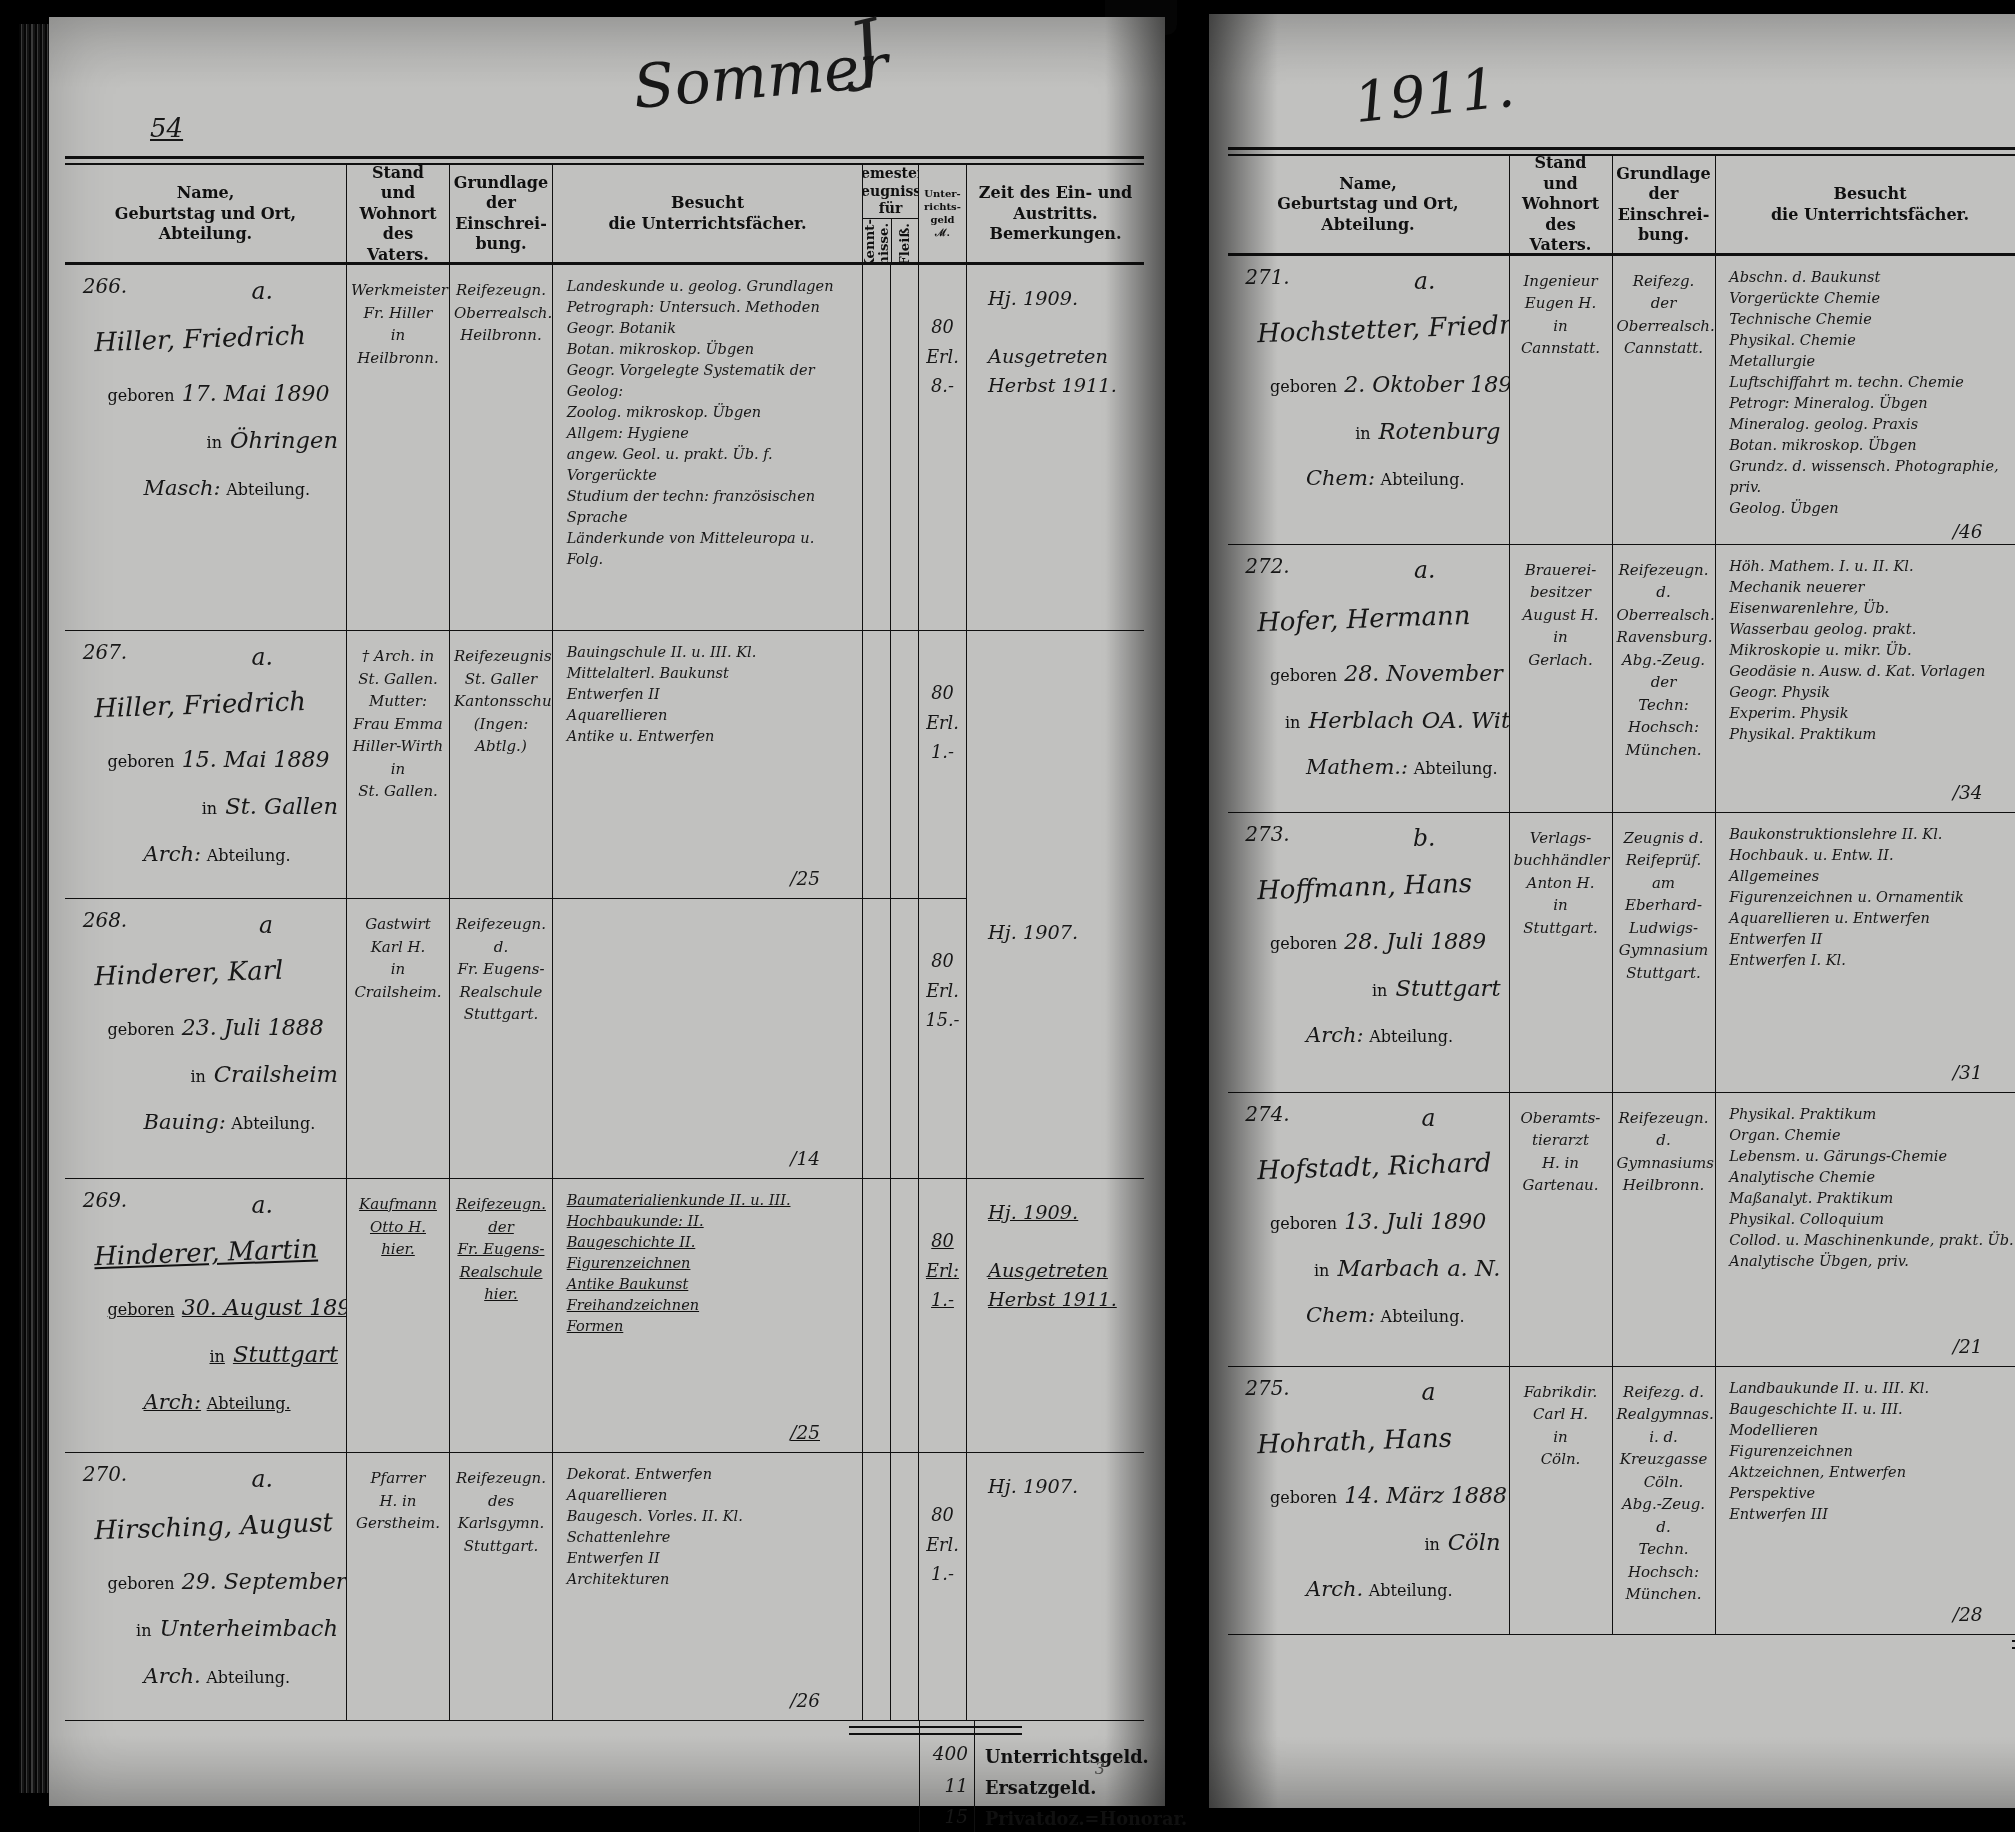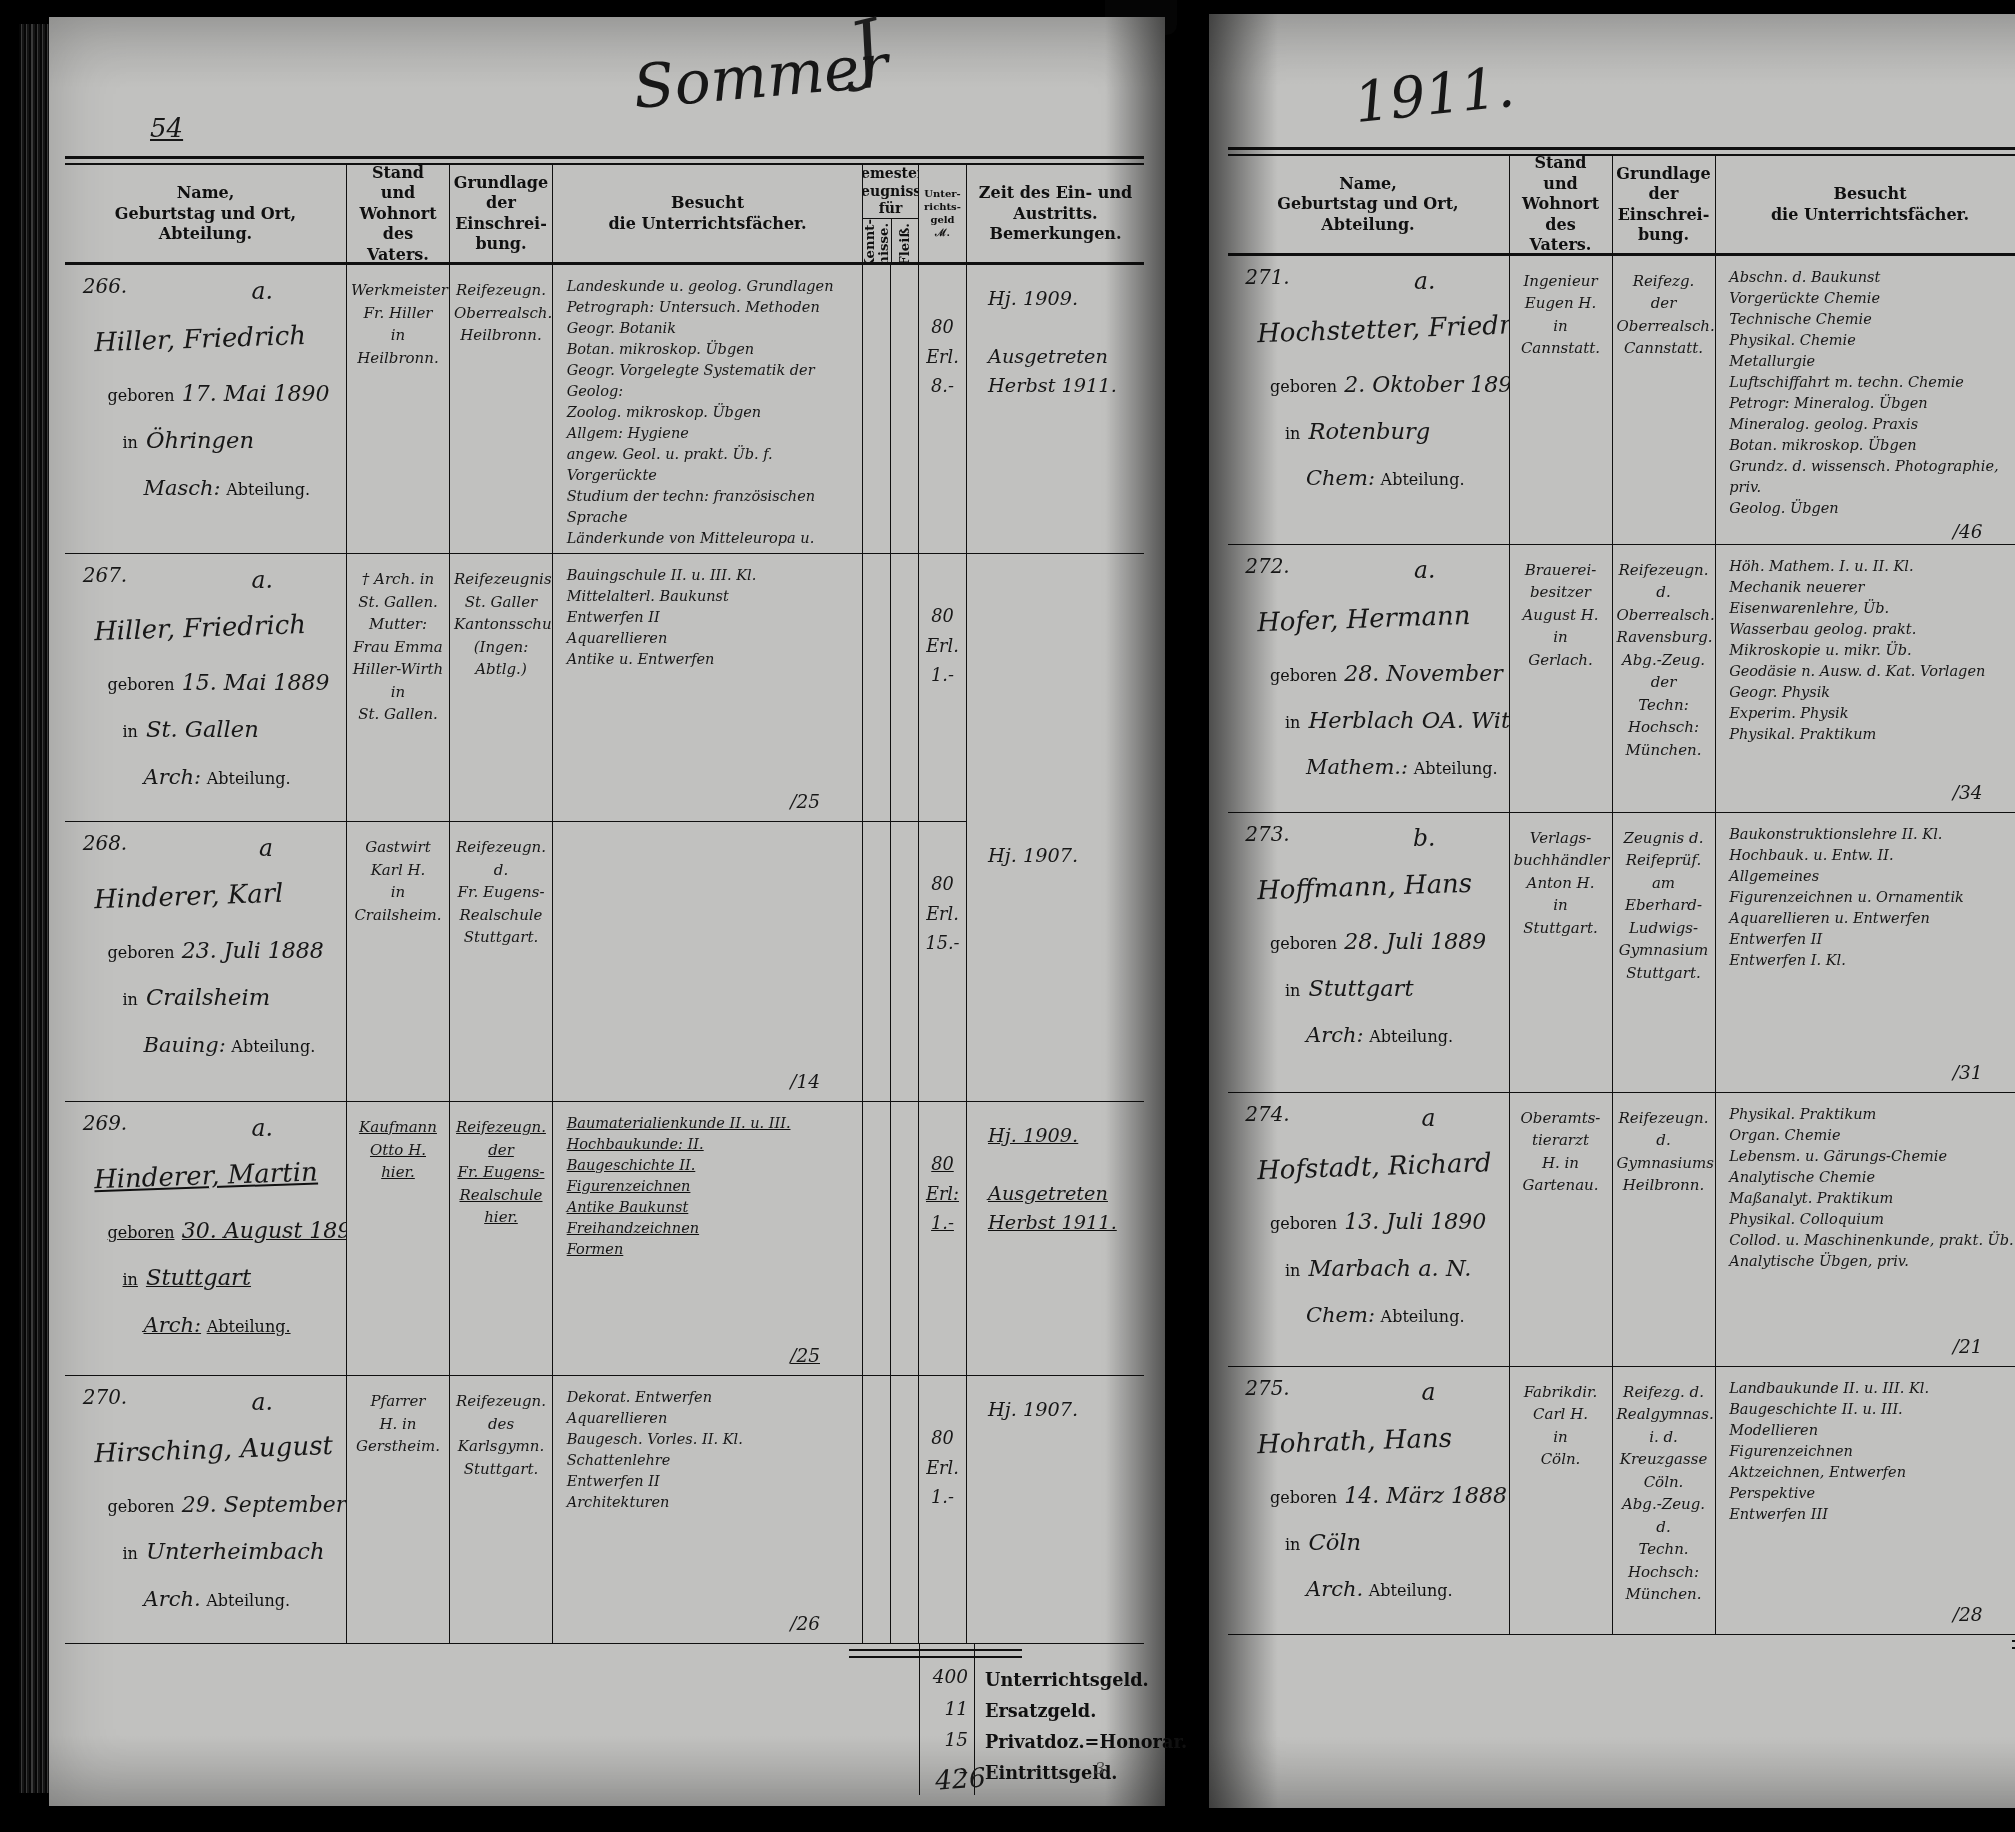--- a/index.html
+++ b/index.html
@@ -67,21 +67,21 @@
      white-space:pre-line;text-align:center;line-height:1.05;}
 
   
   .row .cell{border-bottom:1.2px solid var(--ink);}
   .c-name{padding:5.6px 8px 4px 18.5px;}
   .no{position:absolute;left:17.7px;top:8.9px;font-size:20px;}
   .cls{position:absolute;right:26%;top:11.3px;font-size:23.4px;}
   .nm{margin:52px 0 0 10.5px;font-size:26px;transform:rotate(-2deg);white-space:nowrap;}
   .born{margin:28px 0 0 24px;font-size:16px;white-space:nowrap;}
   .born .bd{font-size:22px;margin-left:7.3px;}
-  .birth{margin:21px 0 0 39px;font-size:16px;white-space:nowrap;}
+  .birth{margin:21px 0 0 39px;font-size:16px;white-space:nowrap;text-align:right;}
   .birth .bp{font-size:22.6px;margin-left:8px;}
   .divl{margin:22.6px 0 0 60px;font-size:16px;white-space:nowrap;}
   .divl .dvn{font-size:21px;margin-right:5.6px;}
   .c-stand,.c-grund{padding:13.7px 4px;text-align:center;font-size:15px;line-height:1.5;white-space:pre-line;}
   .c-faecher{display:flex;flex-direction:column;padding:10.5px 8px 3.2px 13.7px;font-size:14.5px;line-height:1.45;}
   .subj{white-space:pre-line;}
   .subj-total{margin-top:auto;align-self:flex-end;padding:0 34px 2.4px 0;font-size:18.5px;}
   .c-geld{padding-top:48px;text-align:center;font-size:17.7px;line-height:1.66;white-space:pre-line;}
   .c-zeit{padding:19.3px 5.6px 0 21px;font-size:19.3px;line-height:1.5;white-space:pre-line;}
 
@@ -131,21 +131,21 @@
 Zeugnisse für</div><div class="zg-bottom"><div class="vcell"><div class="vtext">Kennt-
 nisse.</div></div><div class="vcell"><div class="vtext">Fleiß.</div></div></div></div>
         <div class="cell h geld-h">Unter-
 richts-
 geld
 ℳ.</div>
         <div class="cell h last">Zeit des Ein- und
 Austritts.
 Bemerkungen.</div>
       </div>
-      <div class="g row" style="height: 289px;">
+      <div class="g row" style="height: 366px;">
         <div class="cell c-name">
           <div class="no script">266.</div>
           <div class="cls script">a.</div>
           <div class="nm script">Hiller, Friedrich</div>
           <div class="born"><span class="pr">geboren</span><span class="script bd">17. Mai 1890</span></div>
           <div class="birth"><span class="pr">in</span><span class="script bp">Öhringen</span></div>
           <div class="divl"><span class="script dvn">Masch:</span><span class="pr">Abteilung.</span></div>
         </div>
         <div class="cell c-stand script">Werkmeister
 Fr. Hiller

